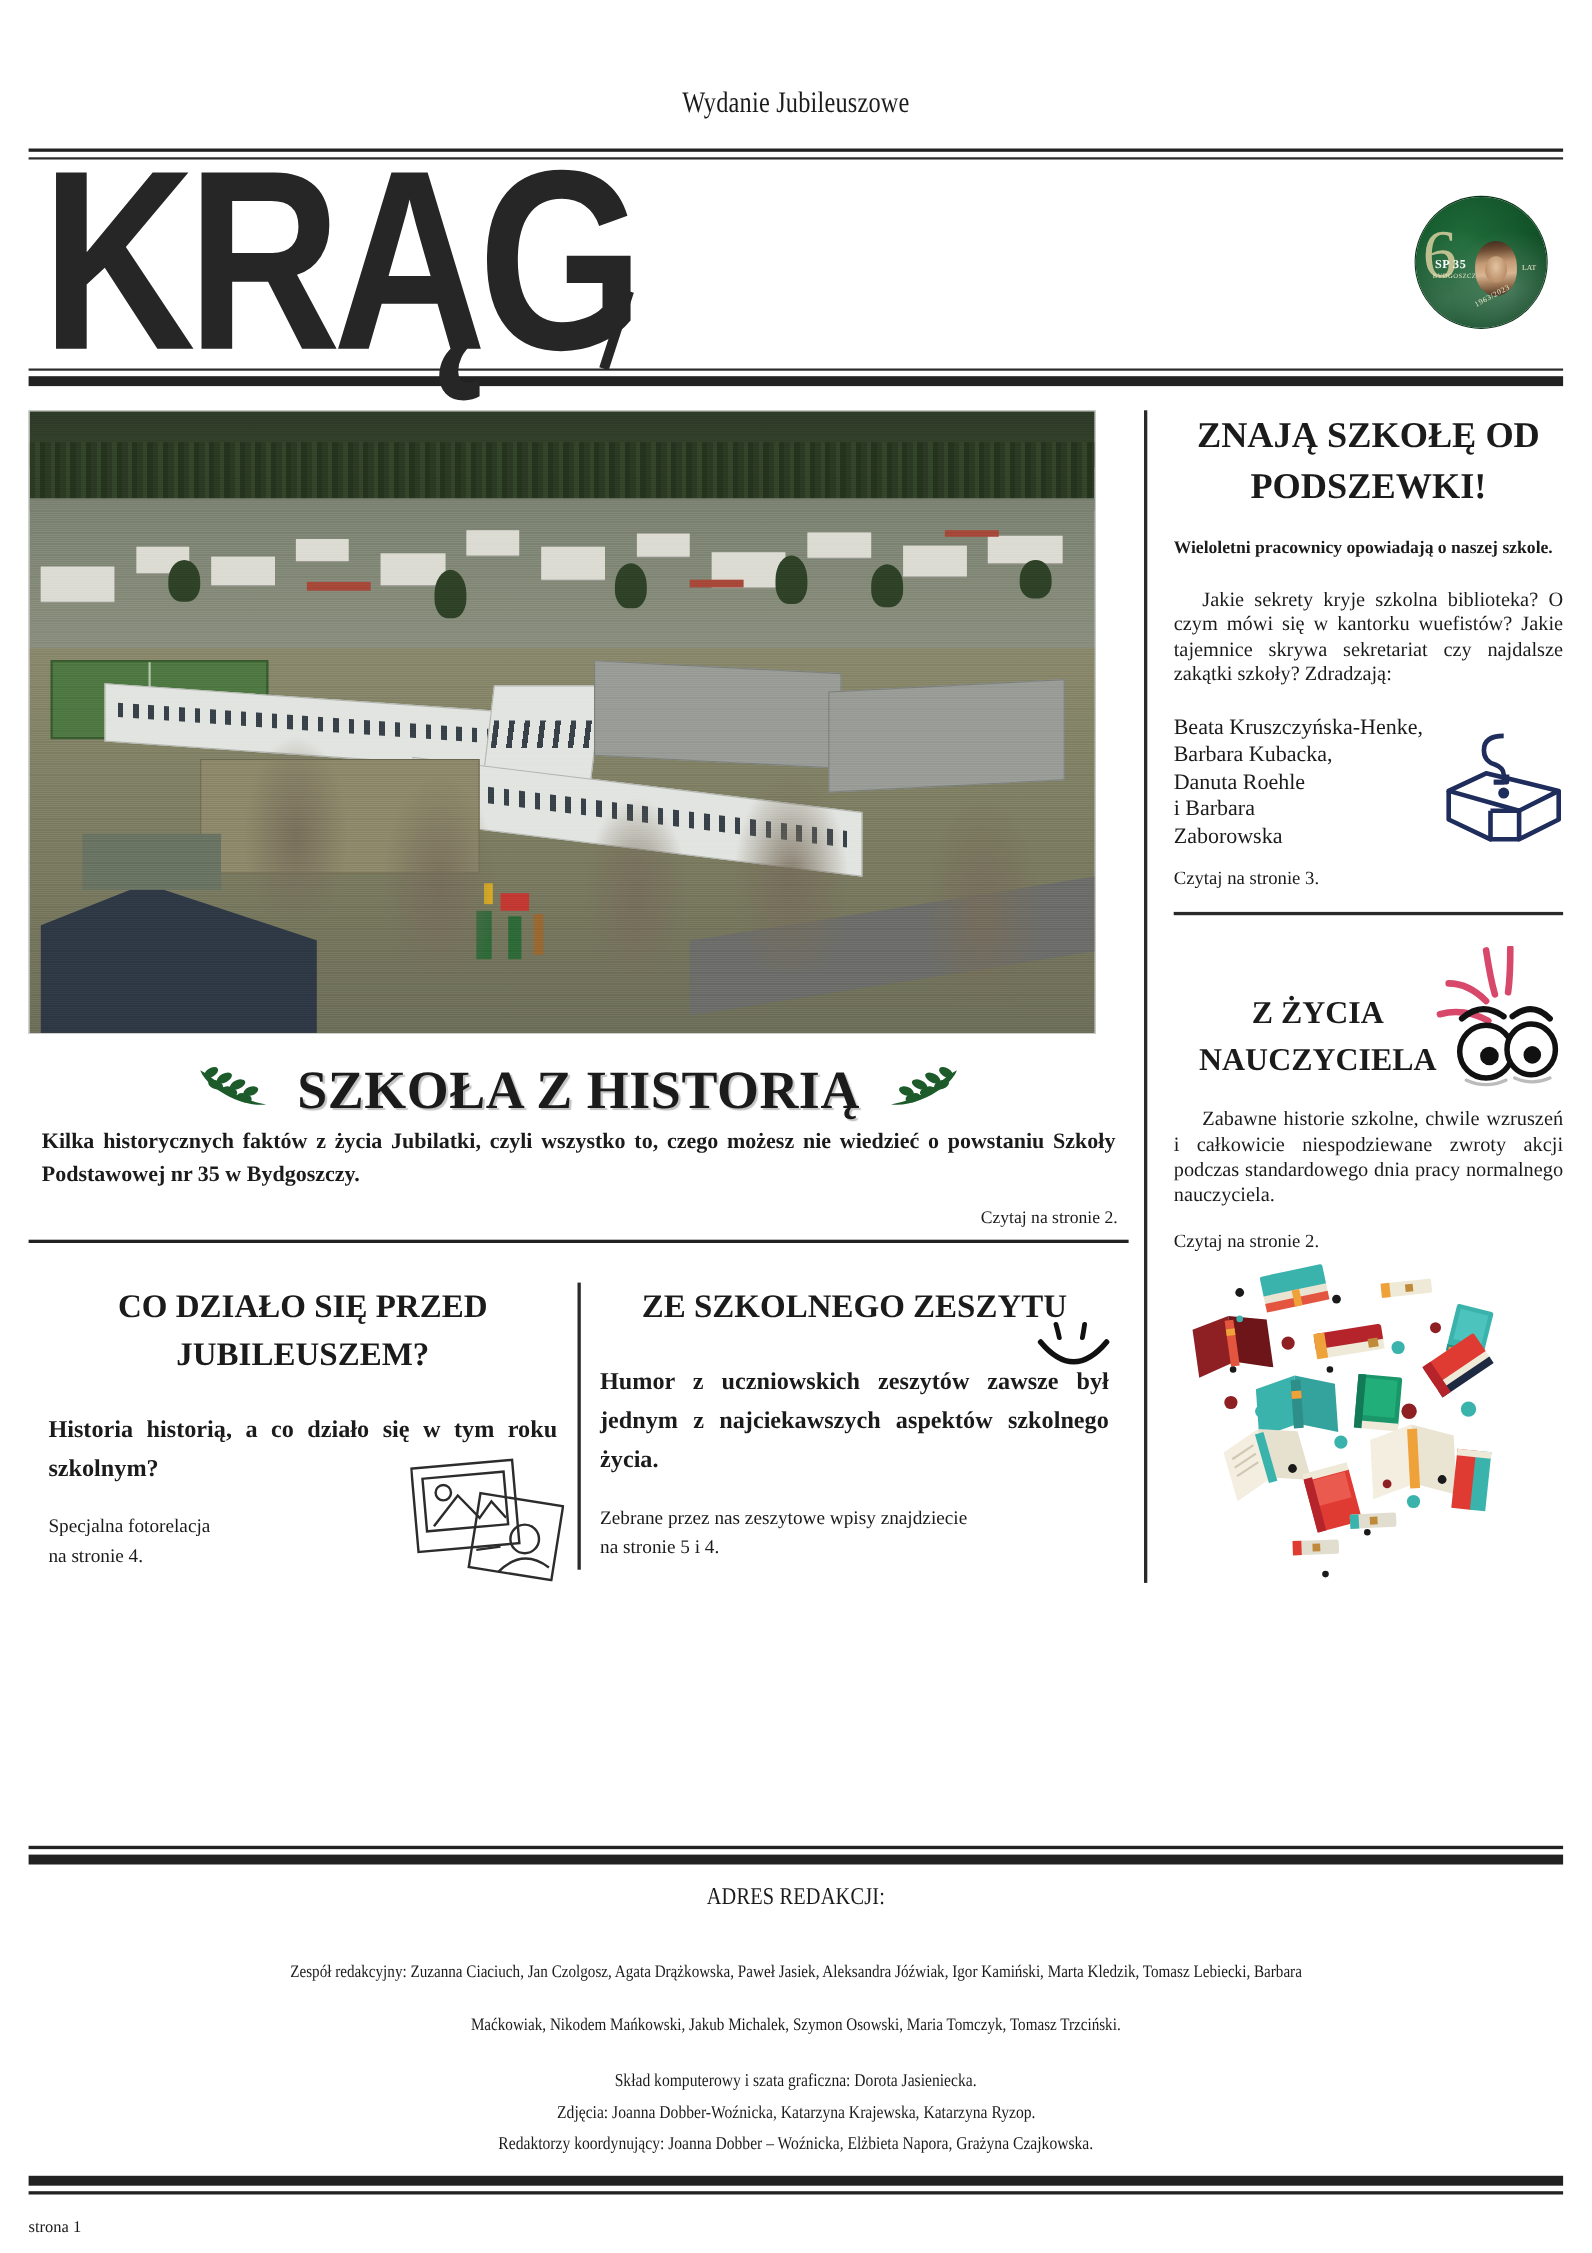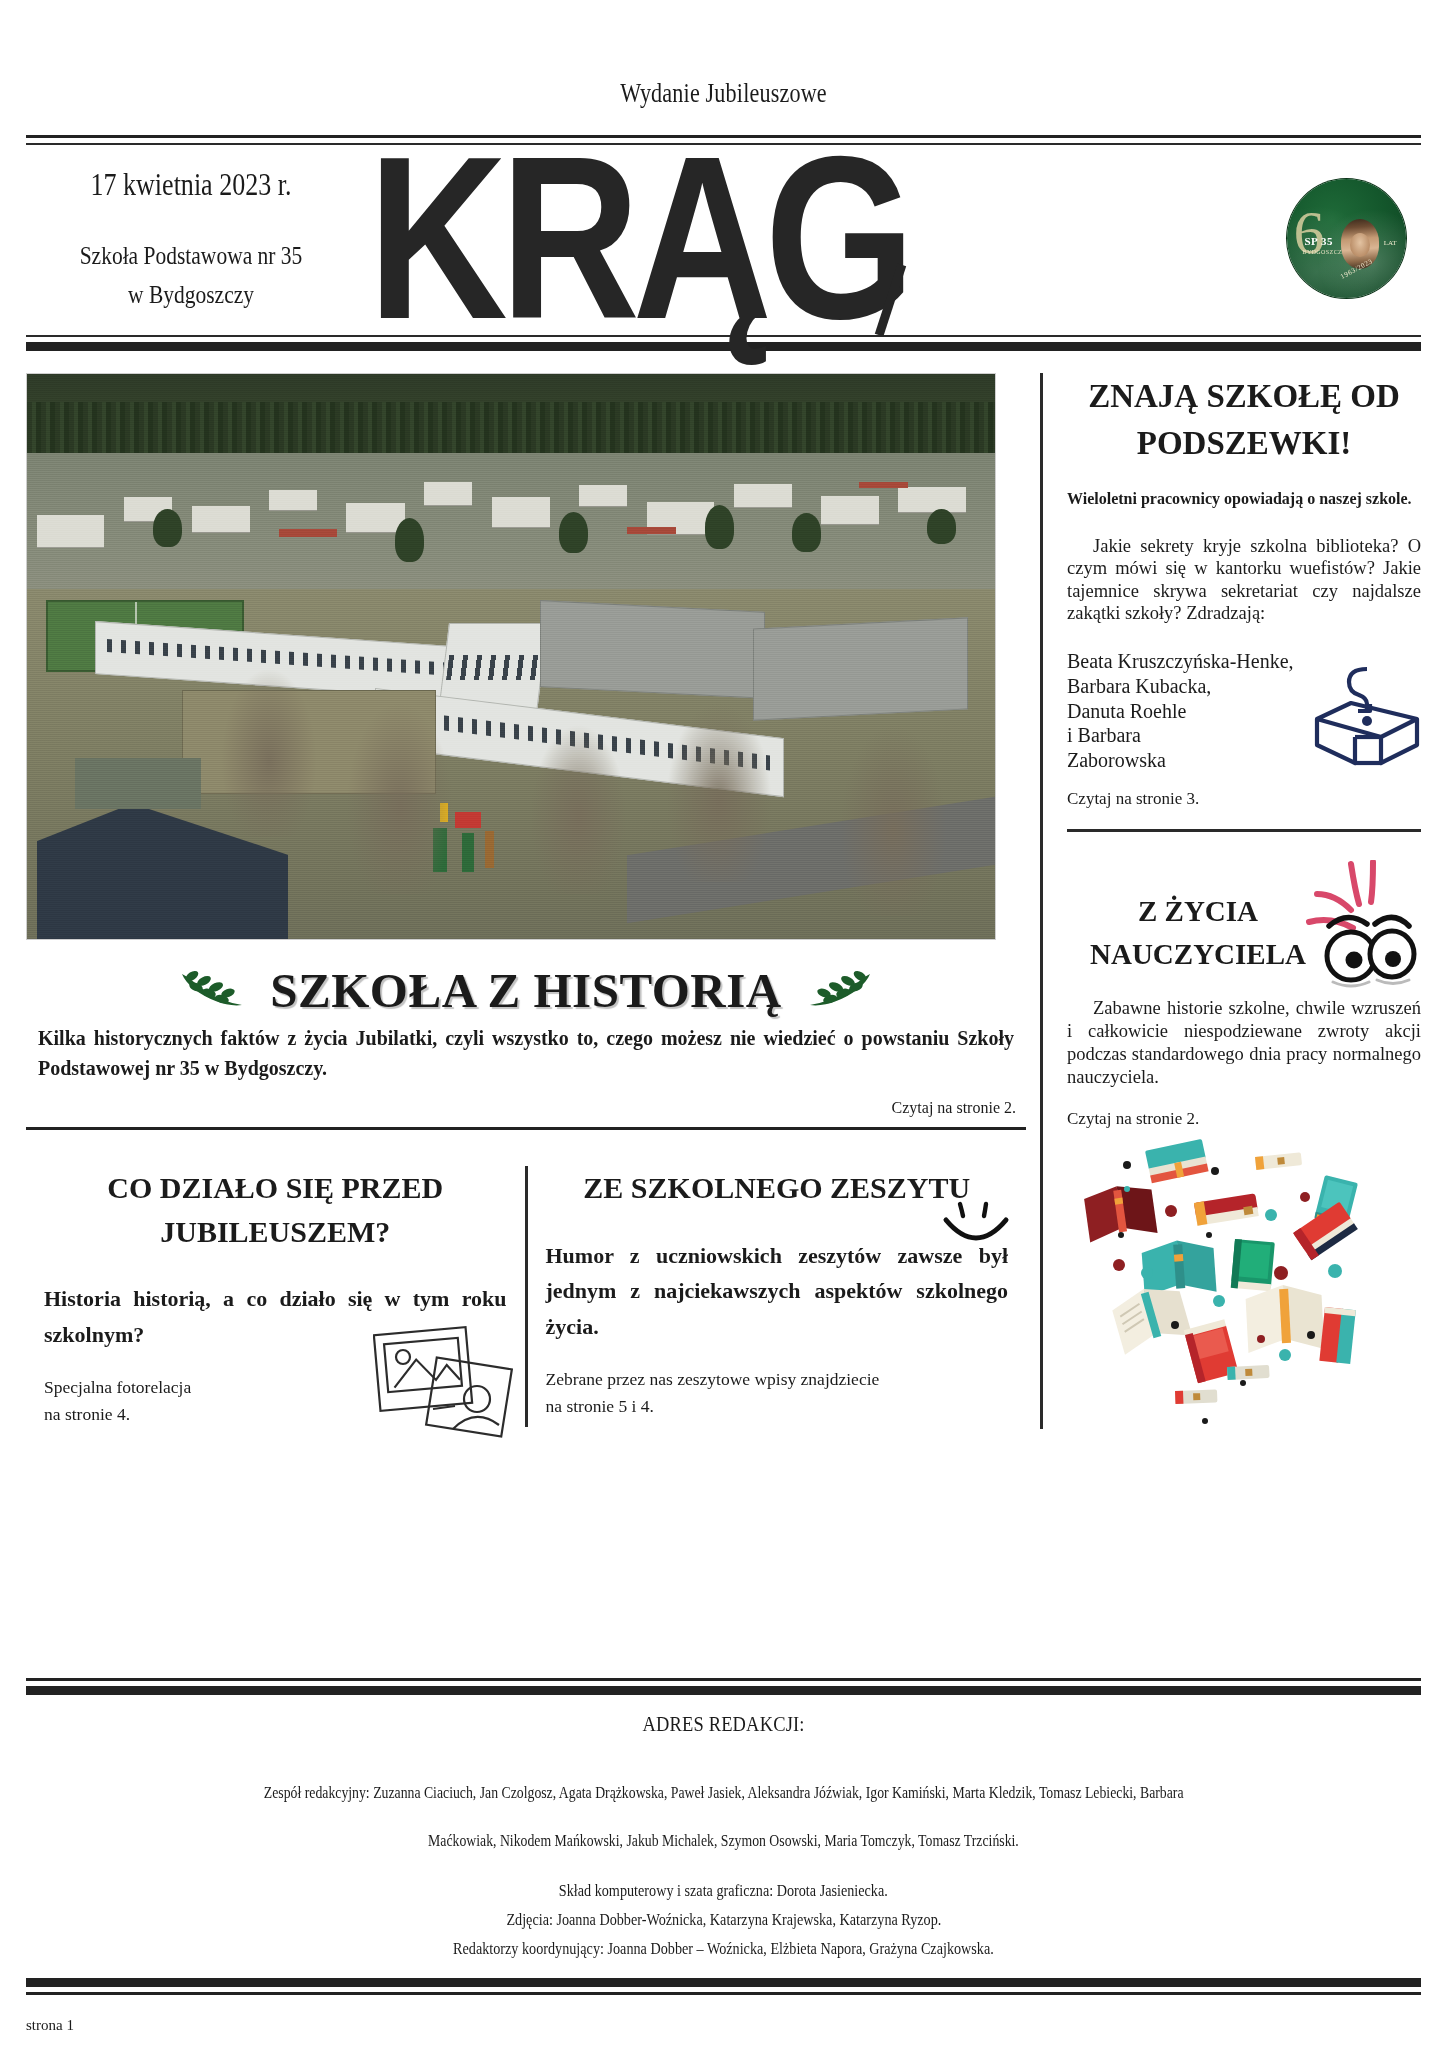--- a/index.html
+++ b/index.html
@@ -107,21 +107,21 @@
   
   .rail-h{font-family:"Liberation Serif",serif;font-weight:700;font-size:33px;text-align:center;line-height:1.42;}
   .rail-lead{margin-top:20px;font-size:16px;font-weight:700;line-height:1.5;text-align:justify;text-justify:inter-word;}
   .rail-body{margin-top:24px;font-size:18.5px;line-height:1.22;text-align:justify;text-justify:inter-word;text-indent:26px;}
   .rail-names{margin-top:24px;font-size:20px;line-height:1.24;position:relative;min-height:116px;}
   .rail-names span{display:block;}
   .boxq{position:absolute;right:-2px;top:14px;}
   .rail-read{margin-top:16px;font-size:17px;}
   .rail-sep{height:3px;background:#2a2a2a;margin:20px 0 0;}
 
-  .rail2{position:relative;padding-top:0;}
+  .rail2{position:relative;padding-top:10px;}
   .eyes{position:absolute;right:2px;top:28px;}
   .rail-h2{font-family:"Liberation Serif",serif;font-weight:700;font-size:29px;text-align:center;line-height:1.5;
            padding-right:92px;padding-top:58px;}
   .rail-body2{margin-top:20px;font-size:18.5px;line-height:1.24;text-align:justify;text-justify:inter-word;text-indent:26px;}
   .rail-read2{margin-top:20px;font-size:17px;}
   .books{margin-top:10px;position:relative;height:290px;}
 
   
   .footwrap{position:absolute;left:26px;right:26px;bottom:0;}
   .foot-text{text-align:center;padding-top:16px;}
@@ -140,25 +140,20 @@
 
   <div class="strap">Wydanie Jubileuszowe</div>
 
   <div class="masthead-top">
     <div class="rule-thin"></div>
     <div class="rule-gap"></div>
     <div class="rule-hair"></div>
   </div>
 
   <div class="masthead">
-    <div class="mh-left">
-      <span class="mh-date">17 kwietnia 2023 r.</span>
-      <span class="mh-school">Szkoła Podstawowa  nr 35</span>
-      <span class="mh-school">w Bydgoszczy</span>
-    </div>
 
     <div class="mh-title">
       <div class="kragword">KRĄG</div>
       <div class="tail"></div>
     </div>
 
     <div class="mh-logo">
       <div class="badge">
         <div class="mist"></div>
         <div class="sixty">6</div>

